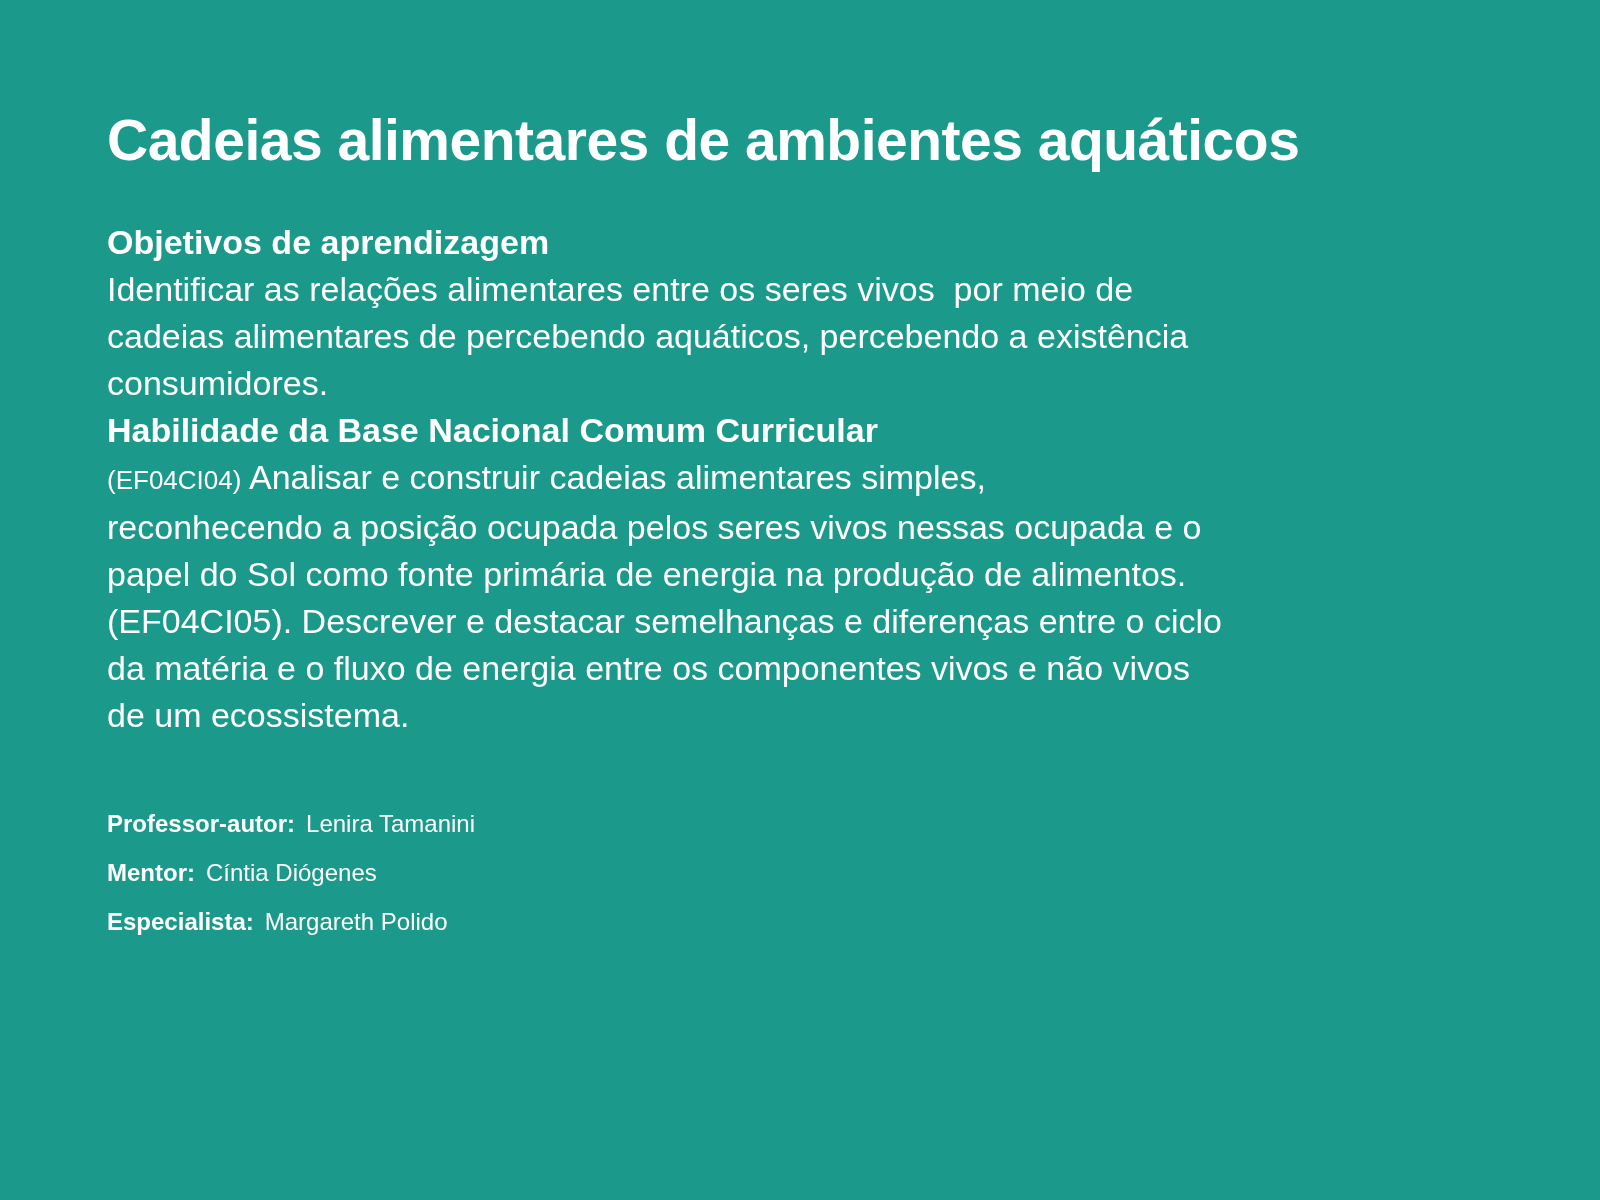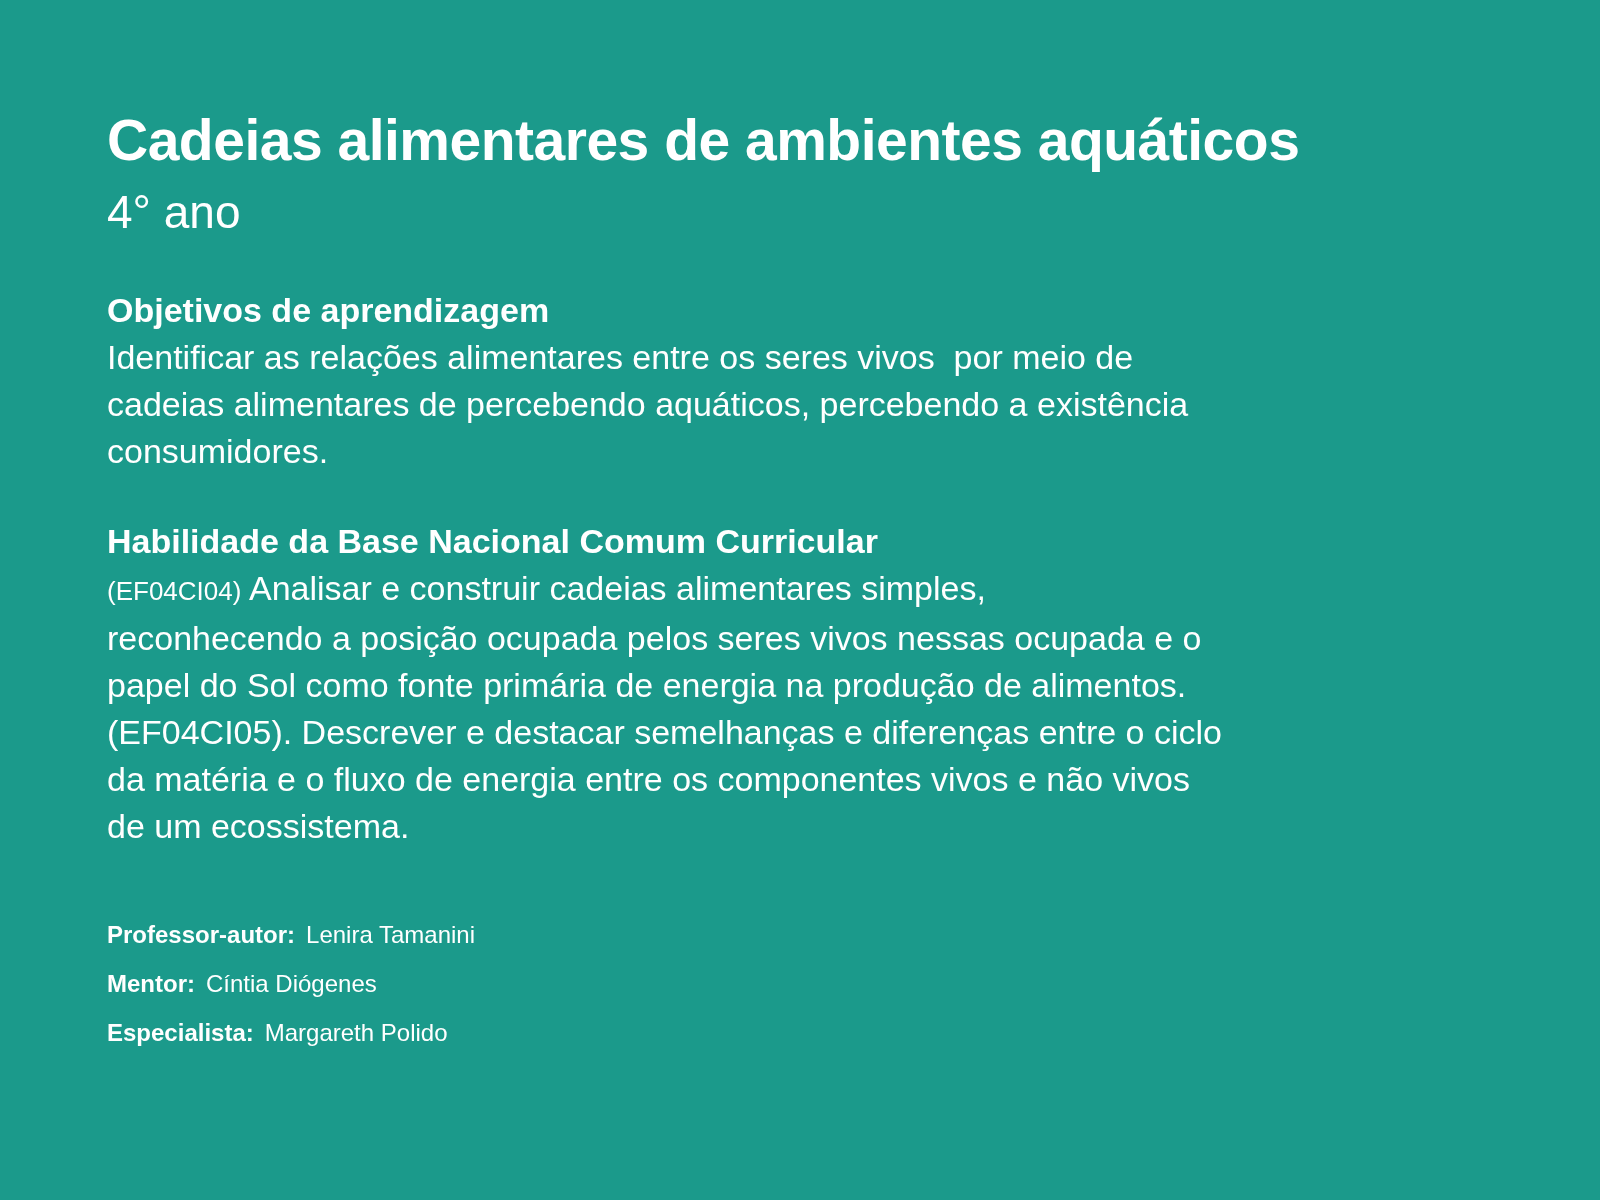--- a/index.html
+++ b/index.html
@@ -22,21 +22,21 @@
   }
 
   .subtitle {
     font-size: 46px;
     font-weight: 300;
     line-height: 52px;
     margin-top: 16px;
   }
 
   .block-objectives { margin-top: 49px; }
-  .block-bncc { margin-top: 43px; }
+  .block-bncc { }
 
   .heading {
     font-size: 34px;
     font-weight: 700;
     line-height: 47px;
   }
 
   .line {
     font-size: 34px;
     font-weight: 400;
@@ -55,21 +55,20 @@
 
   .credit-label { font-weight: 700; }
   .credit-value { font-weight: 400; margin-left: 11px; }
 </style>
 </head>
 <body style="background-color: rgb(27, 154, 139);">
 
 <div class="slide" style="background-color: rgb(27, 154, 139); color: rgb(255, 255, 255);">
 
   <h1 class="title">Cadeias alimentares de ambientes aquáticos</h1>
-  <div class="subtitle">4° ano</div>
 
   <section class="block-objectives">
     <div class="heading">Objetivos de aprendizagem</div>
     <div class="line">Identificar as relações alimentares entre os seres vivos  por meio de</div>
     <div class="line">cadeias alimentares de percebendo aquáticos, percebendo a existência</div>
     <div class="line">consumidores.</div>
   </section>
 
   <section class="block-bncc">
     <div class="heading">Habilidade da Base Nacional Comum Curricular</div>

